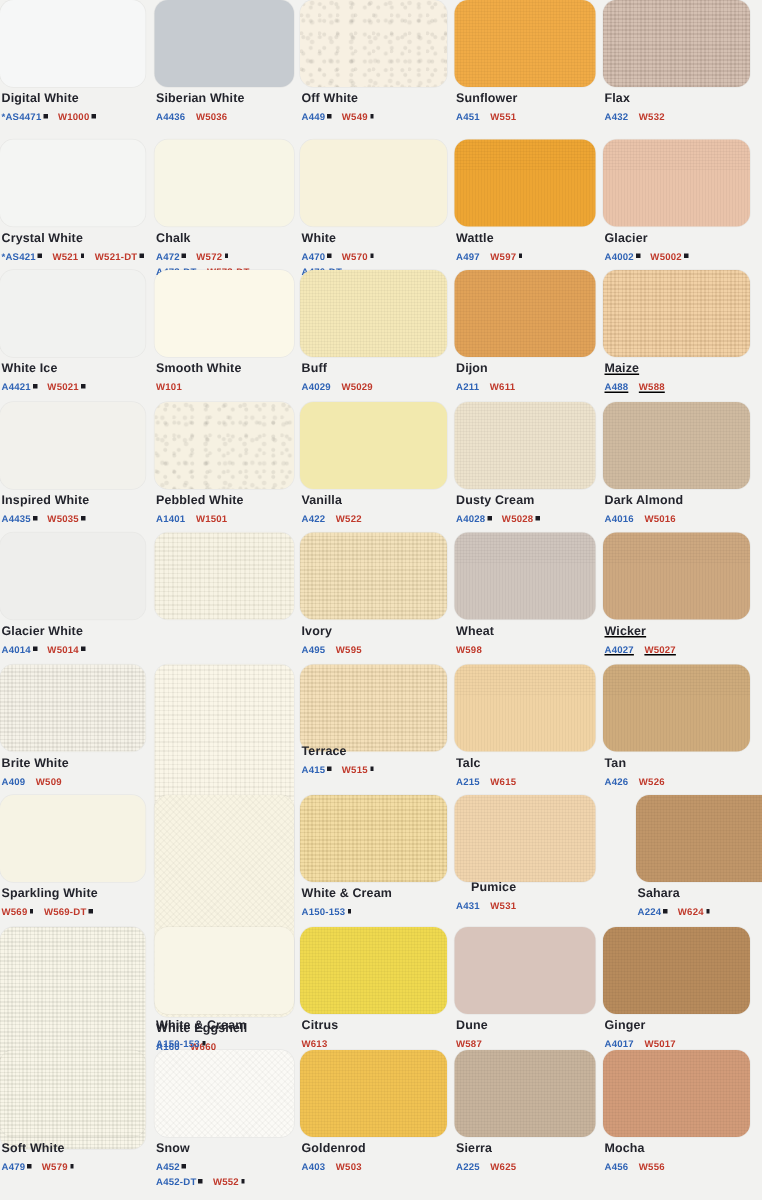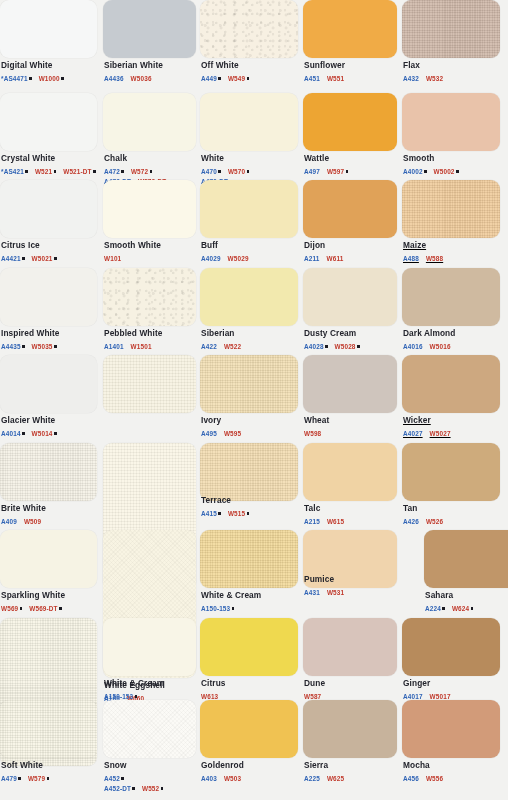--- a/index.html
+++ b/index.html
@@ -155,30 +155,30 @@
         <div class="meta" style="top: 60px;">
           <div class="cname">Wattle</div>
           <div class="codes">
             <span class="ln"><span class="ca">A497</span><span class="gapw"></span><span class="cw">W597</span><span class="sq"></span></span>
           </div>
         </div>
       </div>
       <div class="cell" style="left: 402px; top: 93px; width: 98px; height: 86px;">
         <div class="swatch tex-fine" title="Cashew" style="width: 98px; height: 58px; background: rgb(233, 195, 170);"></div>
         <div class="meta" style="top: 60px;">
-          <div class="cname">Smooth</div>
+          <div class="cname">Glacier</div>
           <div class="codes">
             <span class="ln"><span class="ca">A4002</span><span class="sq"></span><span class="gapw"></span><span class="cw">W5002</span><span class="sq"></span></span>
           </div>
         </div>
       </div>
       <div class="cell" style="left: 0px; top: 180px; width: 97px; height: 86px;">
         <div class="swatch tex-smooth" title="White Ice" style="width: 97px; height: 58px; background: rgb(241, 242, 240);"></div>
         <div class="meta" style="top: 60px;">
-          <div class="cname">Citrus Ice</div>
+          <div class="cname">White Ice</div>
           <div class="codes">
             <span class="ln"><span class="ca">A4421</span><span class="sq"></span><span class="gapw"></span><span class="cw">W5021</span><span class="sq"></span></span>
           </div>
         </div>
       </div>
       <div class="cell" style="left: 103px; top: 180px; width: 93px; height: 86px;">
         <div class="swatch tex-smooth" title="Smooth White" style="width: 93px; height: 58px; background: rgb(251, 248, 233);"></div>
         <div class="meta" style="top: 60px;">
           <div class="cname">Smooth White</div>
           <div class="codes">
@@ -227,21 +227,21 @@
         <div class="meta" style="top: 60px;">
           <div class="cname">Pebbled White</div>
           <div class="codes">
             <span class="ln"><span class="ca">A1401</span><span class="gapw"></span><span class="cw">W1501</span></span>
           </div>
         </div>
       </div>
       <div class="cell" style="left: 200px; top: 268px; width: 98px; height: 86px;">
         <div class="swatch tex-smooth" title="Vanilla" style="width: 98px; height: 58px; background: rgb(242, 233, 174);"></div>
         <div class="meta" style="top: 60px;">
-          <div class="cname">Siberian</div>
+          <div class="cname">Vanilla</div>
           <div class="codes">
             <span class="ln"><span class="ca">A422</span><span class="gapw"></span><span class="cw">W522</span></span>
           </div>
         </div>
       </div>
       <div class="cell" style="left: 303px; top: 268px; width: 94px; height: 86px;">
         <div class="swatch tex-fine" title="Dusty Cream" style="width: 94px; height: 58px; background: rgb(236, 226, 204);"></div>
         <div class="meta" style="top: 60px;">
           <div class="cname">Dusty Cream</div>
           <div class="codes">
@@ -364,21 +364,21 @@
         <div class="swatch tex-weave" title="White &amp; Cream" style="width: 98px; height: 58px; background: rgb(242, 217, 154);"></div>
         <div class="meta" style="top: 60px;">
           <div class="cname">White &amp; Cream</div>
           <div class="codes">
             <span class="ln"><span class="ca">A150-153</span><span class="sq"></span></span>
           </div>
         </div>
       </div>
       <div class="cell" style="left: 303px; top: 530px; width: 94px; height: 86px;">
         <div class="swatch tex-fine" title="Pumice" style="width: 94px; height: 58px; background: rgb(240, 212, 173);"></div>
-        <div class="meta" style="top: 44px;">
+        <div class="meta" style="top: 56px; text-align: right;">
           <div class="cname">Pumice</div>
           <div class="codes">
             <span class="ln"><span class="ca">A431</span><span class="gapw"></span><span class="cw">W531</span></span>
           </div>
         </div>
       </div>
       <div class="cell" style="left: 424px; top: 530px; width: 98px; height: 86px;">
         <div class="swatch tex-fine" title="Sahara" style="width: 98px; height: 58px; background: rgb(192, 150, 105);"></div>
         <div class="meta" style="top: 60px;">
           <div class="cname">Sahara</div>

